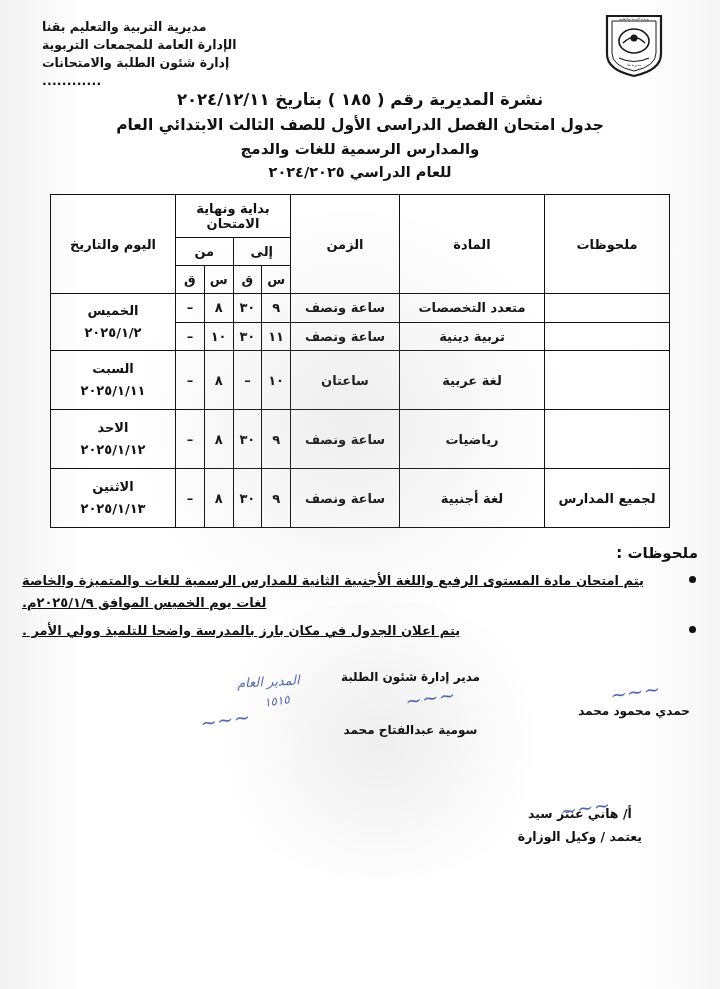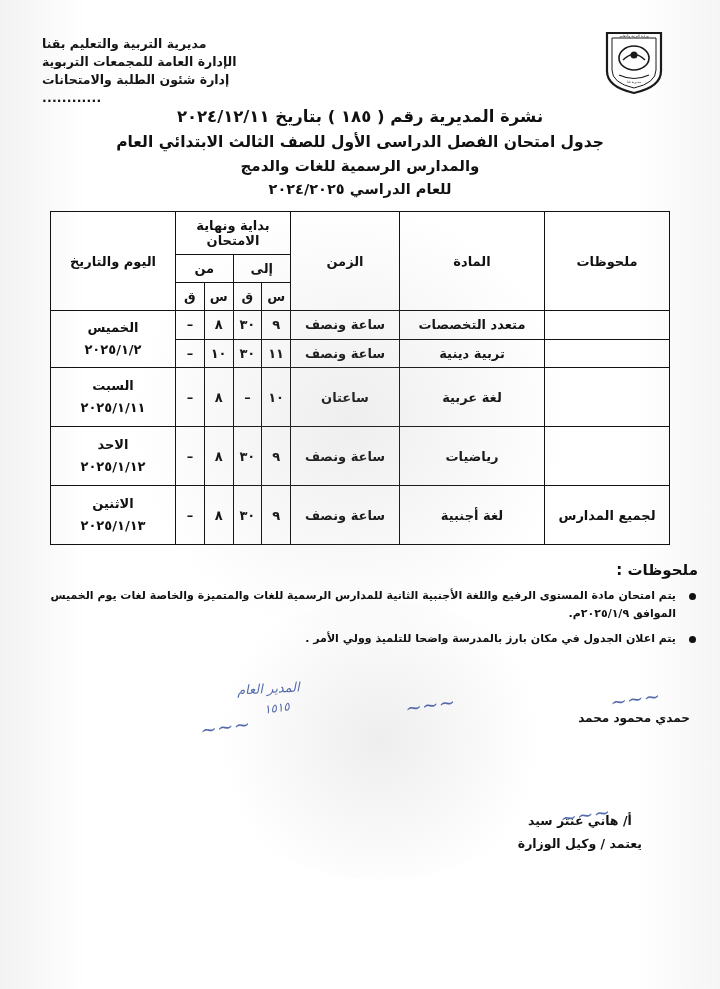--- a/index.html
+++ b/index.html
@@ -27,21 +27,20 @@
     position: absolute;
     left: 0; top: 0; right: 0; bottom: 0;
     background: linear-gradient(90deg, rgba(0,0,0,0.05), rgba(0,0,0,0) 12%, rgba(0,0,0,0) 88%, rgba(0,0,0,0.04));
     pointer-events: none;
   }
 
   
   .header {
     position: relative;
     height: 86px;
-    margin-top: 17px;
   }
   .logo {
     position: absolute;
     top: 10px;
     right: 55px;
     width: 62px;
     height: 68px;
   }
   .logo svg { display:block; }
 
@@ -135,26 +134,27 @@
     font-weight: bold;
     margin-bottom: 8px;
   }
   .notes ul {
     list-style: none;
     margin: 0;
     padding: 0;
   }
   .notes li {
     position: relative;
-    font-size: 11px;
+    font-size: 13px;
     font-weight: bold;
     line-height: 1.65;
     margin-bottom: 7px;
     padding-right: 22px;
-    text-align: right;
+    text-align: left;
+    text-decoration: underline;
   }
   .notes li .bullet {
     position: absolute;
     right: 2px;
     top: 6px;
     width: 7px;
     height: 7px;
     background: #111;
     border-radius: 50%;
   }
@@ -329,20 +329,24 @@
       <span class="bullet"></span>
       <span>يتم اعلان الجدول في مكان بارز بالمدرسة واضحا للتلميذ وولي الأمر .</span>
     </li>
   </ul>
 </div>
 
 <div class="signatures">
   <div class="sig" style="right:30px; top:0;">
     <div class="name">حمدي محمود محمد</div>
   </div>
+  <div class="sig" style="right:240px; top:0;">
+    <div class="role">مدير إدارة شئون الطلبة</div>
+    <div class="name">سومية عبدالفتاح محمد</div>
+  </div>
 
   <div class="scribble" style="right:60px; top:12px;">~~~</div>
   <div class="scribble" style="right:265px; top:18px;">~~~</div>
   <div class="scribble" style="right:420px; top:6px; font-size:13px; transform:rotate(-3deg);">المدير العام</div>
   <div class="scribble" style="right:430px; top:26px; font-size:12px;">١٥١٥</div>
   <div class="scribble" style="right:470px; top:40px;">~~~</div>
 
   <div class="approve">
     <div style="margin-top:30px;">أ/ هاني عنتر سيد</div>
     <div>يعتمد / وكيل الوزارة</div>

